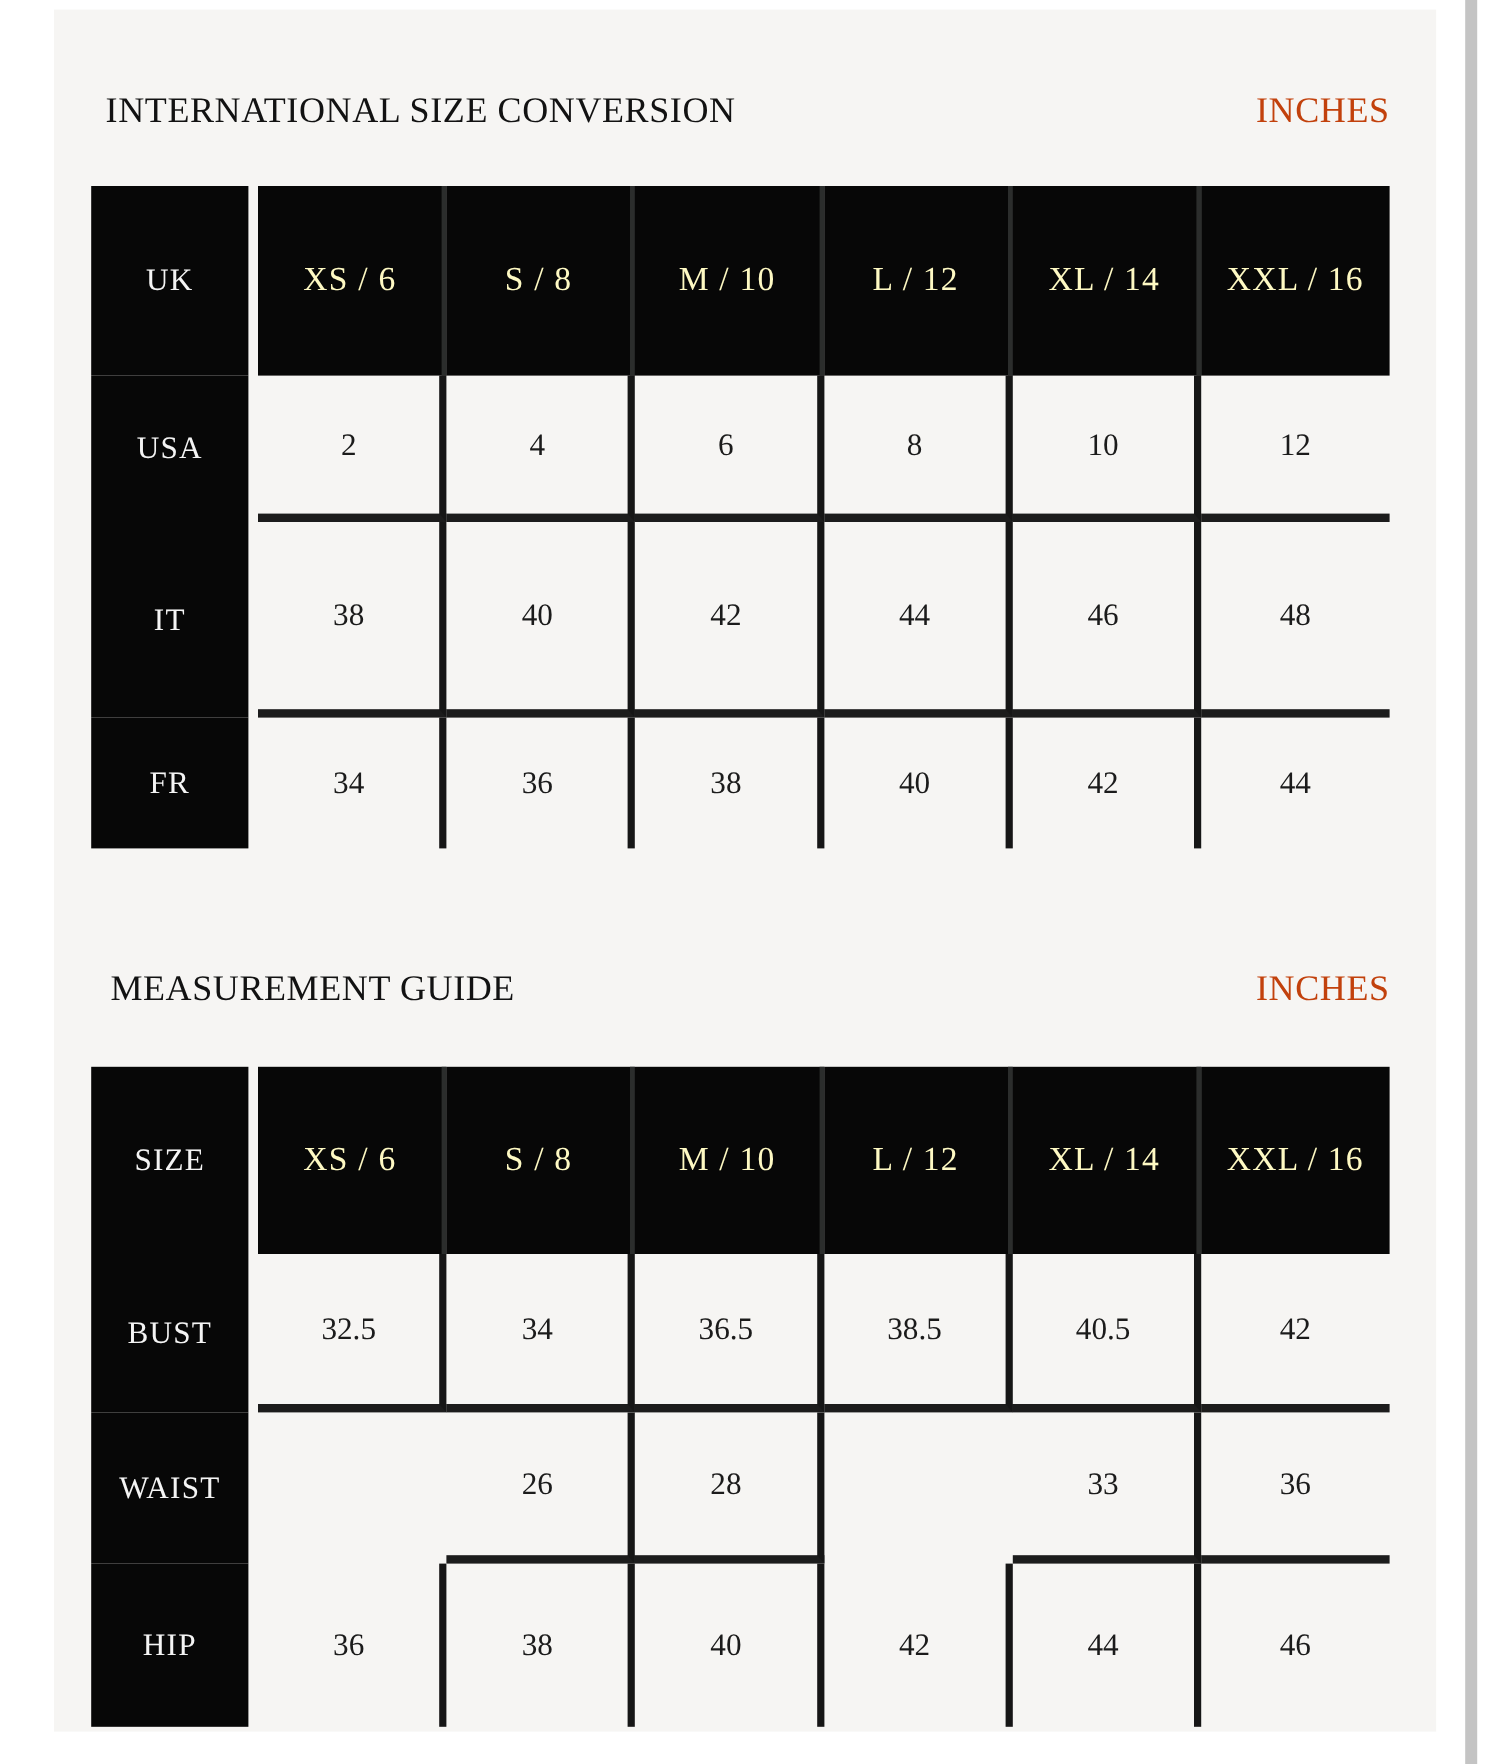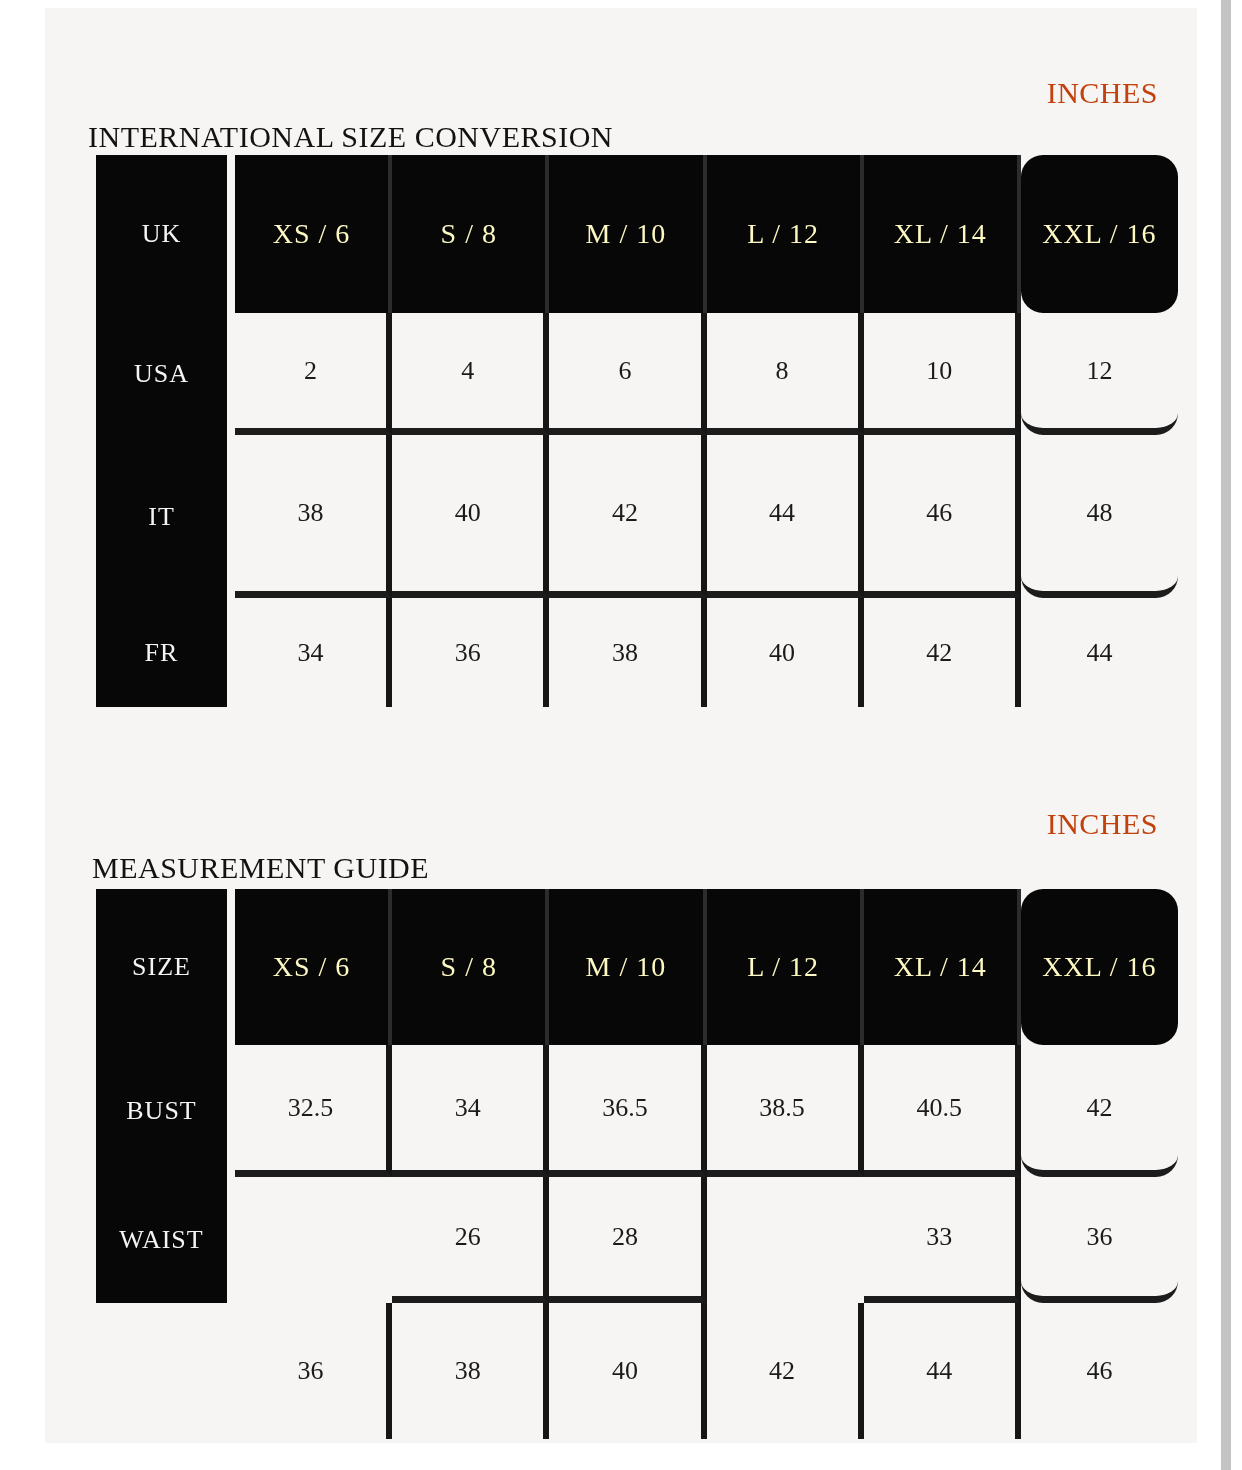--- a/index.html
+++ b/index.html
@@ -17,42 +17,40 @@
     background:#f6f5f3;
     overflow:hidden;
   }
   .sec-title{
     position:absolute;
     font-size:30px;
     letter-spacing:0.5px;
     color:#121212;
     line-height:1;
     white-space:nowrap;
-    margin-top:44px;
   }
   .unit-label{
     position:absolute;
     right:39px;
     font-size:30px;
     letter-spacing:0.5px;
     color:#c2410c;
     line-height:1;
   }
   #title1{left:43px;top:70px;}
   #unit1{top:70px;}
   #title2{left:47px;top:801px;}
   #unit2{top:801px;}
 
   .size-table{
     position:absolute;
     left:31px;
     width:1082px;
     display:grid;
     grid-template-columns:131px 8px repeat(6, 1fr);
-    margin-left:20px;
   }
   #table1{top:147px;grid-template-rows:158px 122px 163px 109px;}
   #table2{top:881px;grid-template-rows:156px 132px 126px 136px;}
 
   .cell{
     display:flex;
     align-items:center;
     justify-content:center;
     box-sizing:border-box;
     font-feature-settings:"onum" 1;
@@ -75,21 +73,21 @@
   }
   
   .val{
     color:#1b1b1b;
     font-size:26px;
     border-right:6px solid #161616;
   }
   .c1{grid-column:3}.c2{grid-column:4}.c3{grid-column:5}
   .c4{grid-column:6}.c5{grid-column:7}.c6{grid-column:8}
   .r1{grid-row:1}.r2{grid-row:2}.r3{grid-row:3}.r4{grid-row:4}
-  .c6{border-right:none !important;border-radius:22px;}
+  .c6{border-right:none !important;}
   .r2.val,.r3.val{border-bottom:7px solid #1c1c1c;}
 
   .scrollbar-track{
     position:absolute;
     right:0;top:0;
     width:45px;height:1470px;
     background:#ffffff;
   }
   .scrollbar-thumb{
     position:absolute;
@@ -159,20 +157,21 @@
     <div class="cell val r2 c4">38.5</div>
     <div class="cell val r2 c5">40.5</div>
     <div class="cell val r2 c6">42</div>
 
     <div class="cell lab r3">WAIST</div>
     <div class="cell val r3 c2">26</div>
     <div class="cell val r3 c3">28</div>
     <div class="cell val r3 c5">33</div>
     <div class="cell val r3 c6">36</div>
 
+    <div class="cell lab r4">HIP</div>
     <div class="cell val r4 c1">36</div>
     <div class="cell val r4 c2">38</div>
     <div class="cell val r4 c3">40</div>
     <div class="cell val r4 c4">42</div>
     <div class="cell val r4 c5">44</div>
     <div class="cell val r4 c6">46</div>
   </div>
 
 </div>
 

